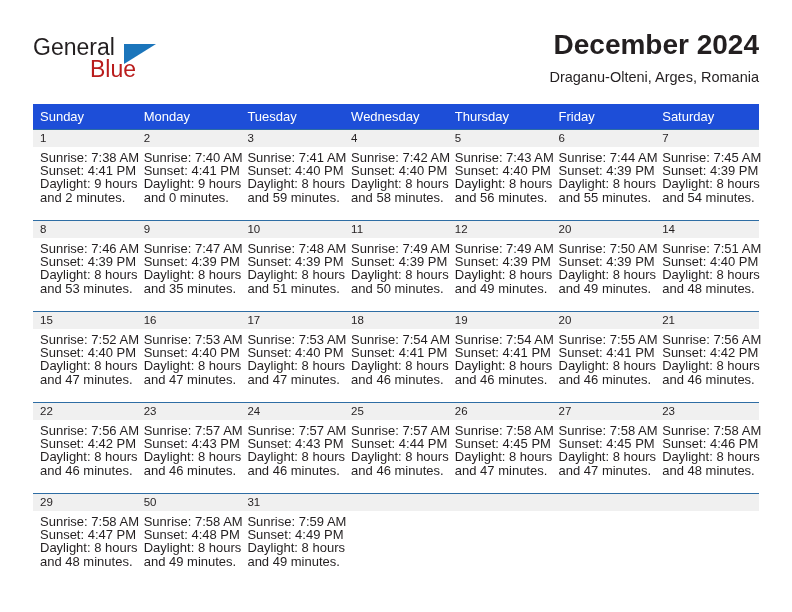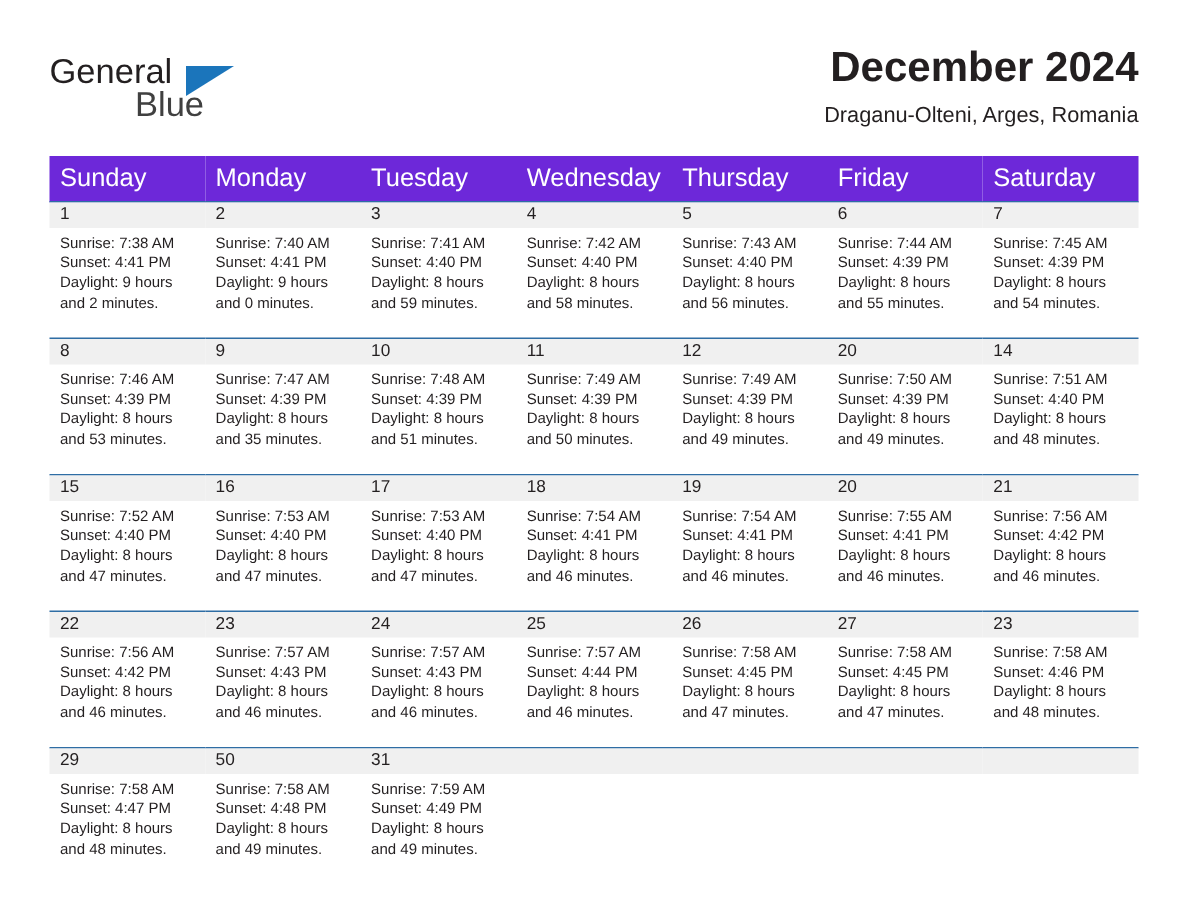--- a/index.html
+++ b/index.html
@@ -43,21 +43,21 @@
     font-size: 23px;
     letter-spacing: 0px;
     color: #231f20;
     font-family: "Liberation Sans", sans-serif;
   }
   .brand-blue {
     position: absolute;
     left: 57px;
     top: 22px;
     font-size: 23px;
-    color: #404040;
+    color: #b91c1c;
     font-family: "Liberation Sans", sans-serif;
   }
   .brand-tri {
     position: absolute;
     left: 91px;
     top: 10px;
     width: 0;
     height: 0;
     border-left: 32px solid #1b75bb;
     border-bottom: 20px solid transparent;
@@ -88,23 +88,23 @@
   
   .cal {
     position: absolute;
     left: 33px;
     top: 104px;
     width: 726px;
     border-collapse: collapse;
     table-layout: fixed;
   }
   .cal th {
-    background: #6d28d9;
+    background: #1d4ed8;
     color: #ffffff;
-    font-size: 17px;
+    font-size: 13px;
     font-weight: normal;
     text-align: left;
     padding: 5px 0 5px 7px;
     height: 11px;
     border: none;
   }
   .weekrow > td {
     vertical-align: top;
     padding: 0;
     border-top: 1.5px solid #2e6da4;
@@ -118,21 +118,21 @@
   .daynum-band {
     background: #f0f0f0;
     height: 17px;
     line-height: 17px;
     font-size: 11.5px;
     color: #231f20;
     padding-left: 7px;
   }
   .dayinfo {
     padding: 4px 6px 0 7px;
-    font-size: 10px;
+    font-size: 13px;
     line-height: 13.2px;
     color: #231f20;
   }
   .dayinfo div { white-space: nowrap; }
 </style>
 </head>
 <body>
 
 <div class="page">
 

